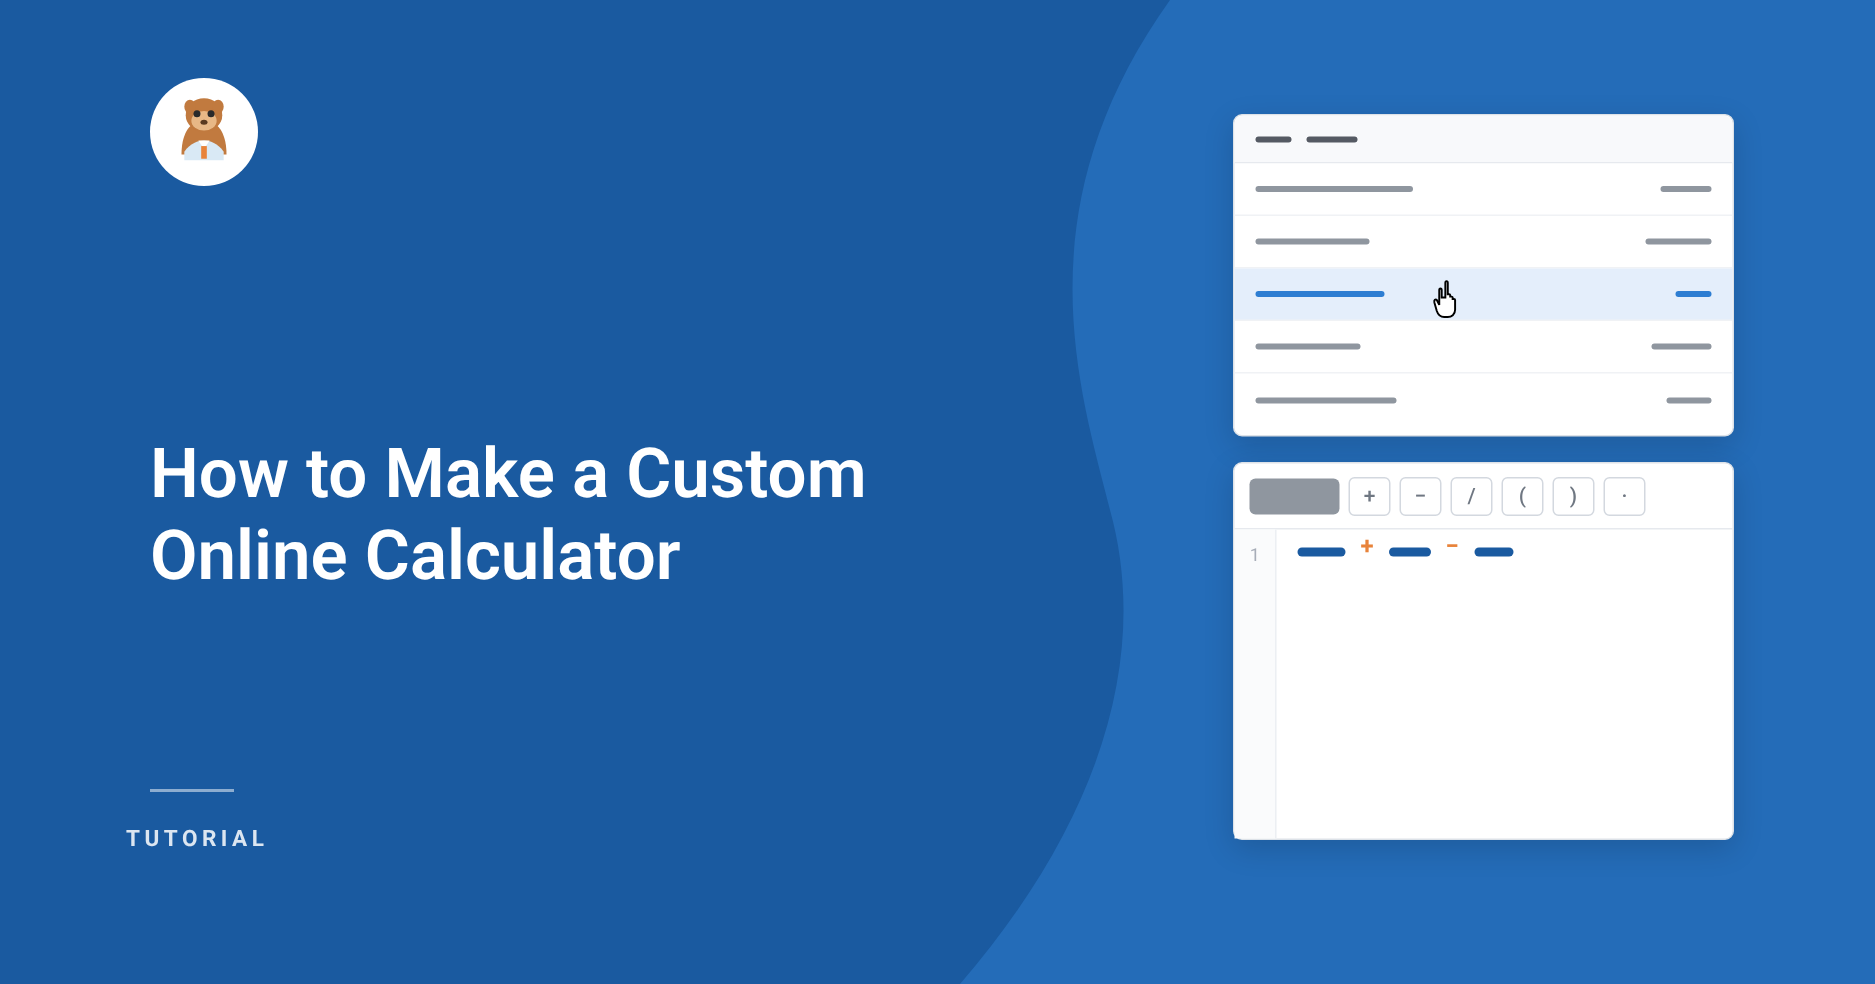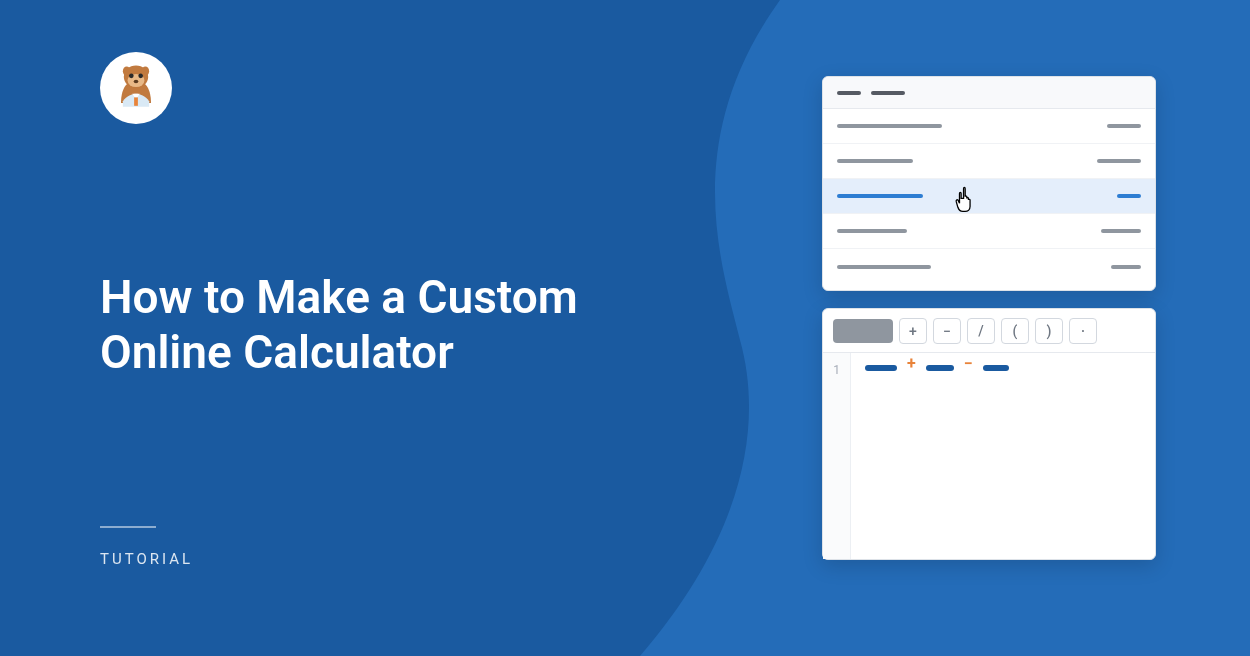--- a/index.html
+++ b/index.html
@@ -31,44 +31,44 @@
   border-radius: 50%;
   background: #ffffff;
   display: flex;
   align-items: center;
   justify-content: center;
   overflow: hidden;
 }
 .logo svg { width: 60px; height: 60px; }
 .title {
   position: absolute;
-  top: 270px;
+  top: 289px;
   left: 100px;
   color: #ffffff;
   font-size: 46px;
   font-weight: 600;
   line-height: 1.2;
   max-width: 560px;
 }
 .divider {
   position: absolute;
   top: 526px;
   left: 100px;
   width: 56px;
   height: 2px;
   background: rgba(255,255,255,0.5);
 }
 .category {
   position: absolute;
   top: 550px;
-  left: 100px;
+  left: 84px;
   color: rgba(255,255,255,0.85);
   font-size: 15px;
   letter-spacing: 3px;
-  font-weight: 400;
+  font-weight: 700;
 }
 
 
 .panel {
   position: absolute;
   background: #ffffff;
   border: 1px solid #dde2e8;
   border-radius: 6px;
   box-shadow: 0 6px 20px rgba(0,0,0,0.15);
 }

